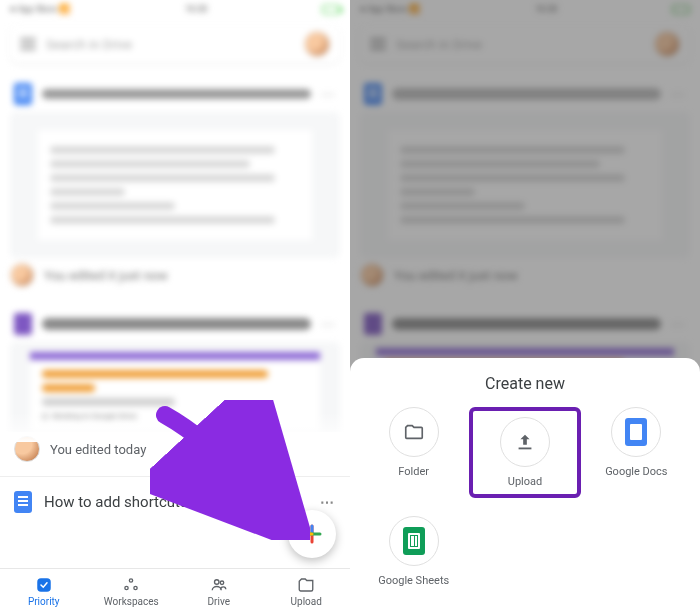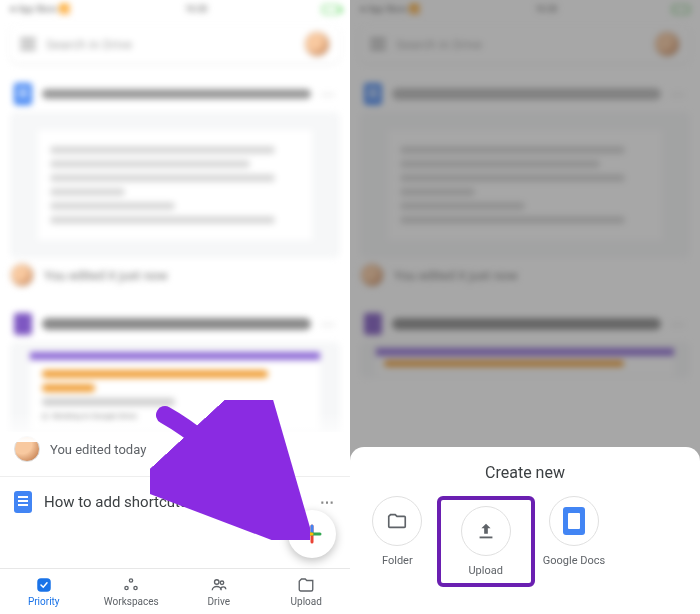--- a/index.html
+++ b/index.html
@@ -62,21 +62,21 @@
   .tab svg { width: 20px; height: 18px; }
 
   .fab { position: absolute; right: 14px; bottom: 56px; width: 48px; height: 48px; border-radius: 50%; background: #fff; box-shadow: 0 3px 10px rgba(0,0,0,.25); display: flex; align-items: center; justify-content: center; font-size: 26px; font-weight: 400; }
 
   .arrow { position: absolute; left: 150px; top: 400px; width: 160px; height: 140px; pointer-events: none; }
 
   
   .scrim { position:absolute; inset:0; background: rgba(60,60,60,.45); }
   .sheet-panel { position: absolute; left: 0; right: 0; bottom: 0; background: #fff; border-radius: 14px 14px 0 0; padding: 16px 8px 27px; }
   .sheet-title { text-align: center; color: #3c4043; font-size: 16px; margin-bottom: 14px; }
-  .grid { display: grid; grid-template-columns: repeat(4, 1fr); row-gap: 18px; }
+  .grid { display: grid; grid-template-columns: repeat(3, 1fr); row-gap: 18px; }
   .opt { display: flex; flex-direction: column; align-items: center; gap: 8px; }
   .opt .circle { width: 50px; height: 50px; border-radius: 50%; border: 1px solid #e0e0e0; display: flex; align-items: center; justify-content: center; color: #5f6368; }
   .opt .label { font-size: 11px; color: #5f6368; }
   .hl { border: 4px solid #6a1fb1; border-radius: 6px; padding: 6px 20px; }
   .appicon { width: 22px; height: 28px; border-radius: 3px; display:flex; align-items:center; justify-content:center; }
   .gdocs { background:#4285f4;} .gsheets{background:#0f9d58;} .gslides{background:#f4b400;}
   .appicon .inner { width: 12px; height: 16px; background: #fff; border-radius: 1px; position: relative; }
   .gsheets .inner::before { content:''; position:absolute; inset:2px; border:1px solid #0f9d58; }
   .gsheets .inner::after { content:''; position:absolute; left:50%; top:2px; bottom:2px; width:1px; background:#0f9d58; box-shadow: -6px 6px 0 -5px #0f9d58, 6px 6px 0 -5px #0f9d58; }
   .gslides .inner { width:14px; height:10px; }
@@ -281,17 +281,25 @@
           <span class="label">Upload</span>
         </div>
         <div class="opt">
           <div class="circle">
               <div class="appicon gdocs">
                 <div class="inner"></div>
               </div>
             </div>
           <span class="label">Google Docs</span>
         </div>
+        <div class="opt">
+          <div class="circle">
+              <div class="appicon gsheets">
+                <div class="inner"></div>
+              </div>
+            </div>
+          <span class="label">Google Sheets</span>
+        </div>
       </div>
     </div>
   </div>
 
 </div>
 
 </body></html>

